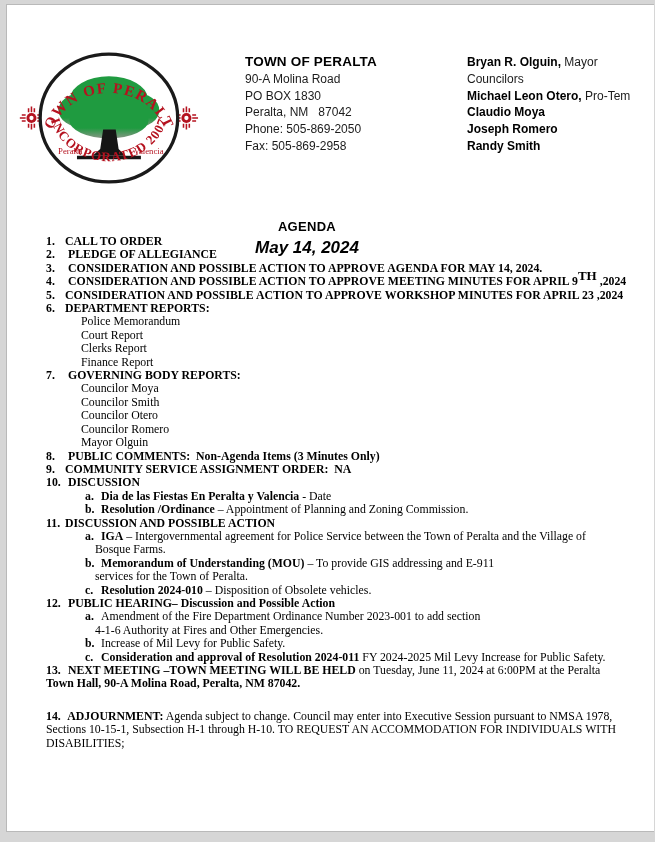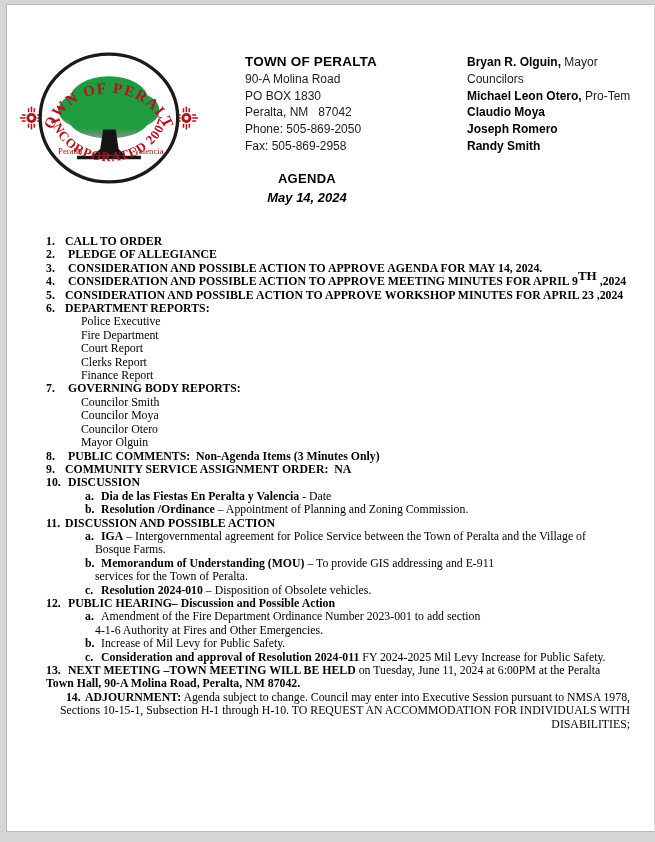--- a/index.html
+++ b/index.html
@@ -22,41 +22,41 @@
   }
   .org-name{font-size:13.5px;font-weight:bold;letter-spacing:.2px;color:#000;}
   .officials{
     position:absolute;left:460px;top:49px;width:205px;
     font-size:12px;line-height:16.8px;color:#1b1b1b;
   }
   .officials .b,.seg-b{font-weight:bold;color:#000;}
   .title-block{
     position:absolute;left:0;top:166px;width:600px;text-align:center;color:#000;
   }
-  .agenda-title{font-size:13px;font-weight:bold;letter-spacing:.3px;}
-  .agenda-date{font-size:13px;font-weight:bold;font-style:italic;margin-top:4px;}
+  .agenda-title{font-size:13px;font-weight:bold;letter-spacing:.3px;margin-top:48px;}
+  .agenda-date{font-size:17px;font-weight:bold;font-style:italic;margin-top:4px;}
   
   .agenda{
     position:absolute;left:0;top:230px;right:8px;
     font-family:"Liberation Serif",serif;
     font-size:11.8px;line-height:13.4px;color:#000;
   }
   .line{white-space:pre-wrap;}
   .line .b{font-weight:bold;}
   .line sup{font-size:13px;line-height:0;}
   .lab{display:inline-block;}
   .lab.b{font-weight:bold;}
   .ind0{padding-left:39px;}
   .ind0 .lab{min-width:17px;margin-right:2px;}
   .ind1{padding-left:74px;}
   .ind2{padding-left:78px;}
   .ind2 .lab{min-width:12px;margin-right:4px;}
   .ind3{padding-left:88px;}
   .gap13{}
-  .gap14{text-align:right;}
+  .gap14{margin-top:19px;}
   .flat{padding-right:16px;}
 </style>
 </head>
 <body>
 
 <div class="page">
 
   <svg class="logo" viewBox="0 0 190 140" aria-hidden="true">
     <defs>
       <linearGradient id="treeGrad" x1="0" y1="0" x2="0" y2="1">
@@ -126,29 +126,29 @@
     <div class="agenda-date">May 14, 2024</div>
   </div>
 
   <div class="agenda" id="agenda-list">
       <div class="line ind0"><span class="lab b">1.</span><span class="seg-b b">CALL TO ORDER</span></div>
       <div class="line ind0"><span class="lab b">2.</span><span class="seg-b b"> PLEDGE OF ALLEGIANCE</span></div>
       <div class="line ind0"><span class="lab b">3.</span><span class="seg-b b"> CONSIDERATION AND POSSIBLE ACTION TO APPROVE AGENDA FOR MAY 14, 2024.</span></div>
       <div class="line ind0"><span class="lab b">4.</span><span class="seg-b b"> CONSIDERATION AND POSSIBLE ACTION TO APPROVE MEETING MINUTES FOR APRIL 9</span><sup class="seg-b b">TH</sup><span class="seg-b b"> ,2024</span></div>
       <div class="line ind0"><span class="lab b">5.</span><span class="seg-b b">CONSIDERATION AND POSSIBLE ACTION TO APPROVE WORKSHOP MINUTES FOR APRIL 23 ,2024</span></div>
       <div class="line ind0"><span class="lab b">6.</span><span class="seg-b b">DEPARTMENT REPORTS:</span></div>
-      <div class="line ind1"><span>Police Executive</span></div>
-      <div class="line ind1"><span>Fire Department</span></div>
+      <div class="line ind1"><span>Police Memorandum</span></div>
       <div class="line ind1"><span>Court Report</span></div>
       <div class="line ind1"><span>Clerks Report</span></div>
       <div class="line ind1"><span>Finance Report</span></div>
       <div class="line ind0"><span class="lab b">7.</span><span class="seg-b b"> GOVERNING BODY REPORTS:</span></div>
+      <div class="line ind1"><span>Councilor Moya</span></div>
       <div class="line ind1"><span>Councilor Smith</span></div>
-      <div class="line ind1"><span>Councilor Moya</span></div>
       <div class="line ind1"><span>Councilor Otero</span></div>
+      <div class="line ind1"><span>Councilor Romero</span></div>
       <div class="line ind1"><span>Mayor Olguin</span></div>
       <div class="line ind0"><span class="lab b">8.</span><span class="seg-b b"> PUBLIC COMMENTS:  Non-Agenda Items (3 Minutes Only)</span></div>
       <div class="line ind0"><span class="lab b">9.</span><span class="seg-b b">COMMUNITY SERVICE ASSIGNMENT ORDER:  NA</span></div>
       <div class="line ind0"><span class="lab b">10.</span><span class="seg-b b"> DISCUSSION</span></div>
       <div class="line ind2"><span class="lab b">a.</span><span class="seg-b b">Dia de las Fiestas En Peralta y Valencia</span><span> - Date</span></div>
       <div class="line ind2"><span class="lab b">b.</span><span class="seg-b b">Resolution /Ordinance</span><span> – Appointment of Planning and Zoning Commission.</span></div>
       <div class="line ind0"><span class="lab b">11.</span><span class="seg-b b">DISCUSSION AND POSSIBLE ACTION</span></div>
       <div class="line ind2"><span class="lab b">a.</span><span class="seg-b b">IGA</span><span> – Intergovernmental agreement for Police Service between the Town of Peralta and the Village of</span></div>
       <div class="line ind3"><span>Bosque Farms.</span></div>
       <div class="line ind2"><span class="lab b">b.</span><span class="seg-b b">Memorandum of Understanding (MOU)</span><span> – To provide GIS addressing and E-911</span></div>

